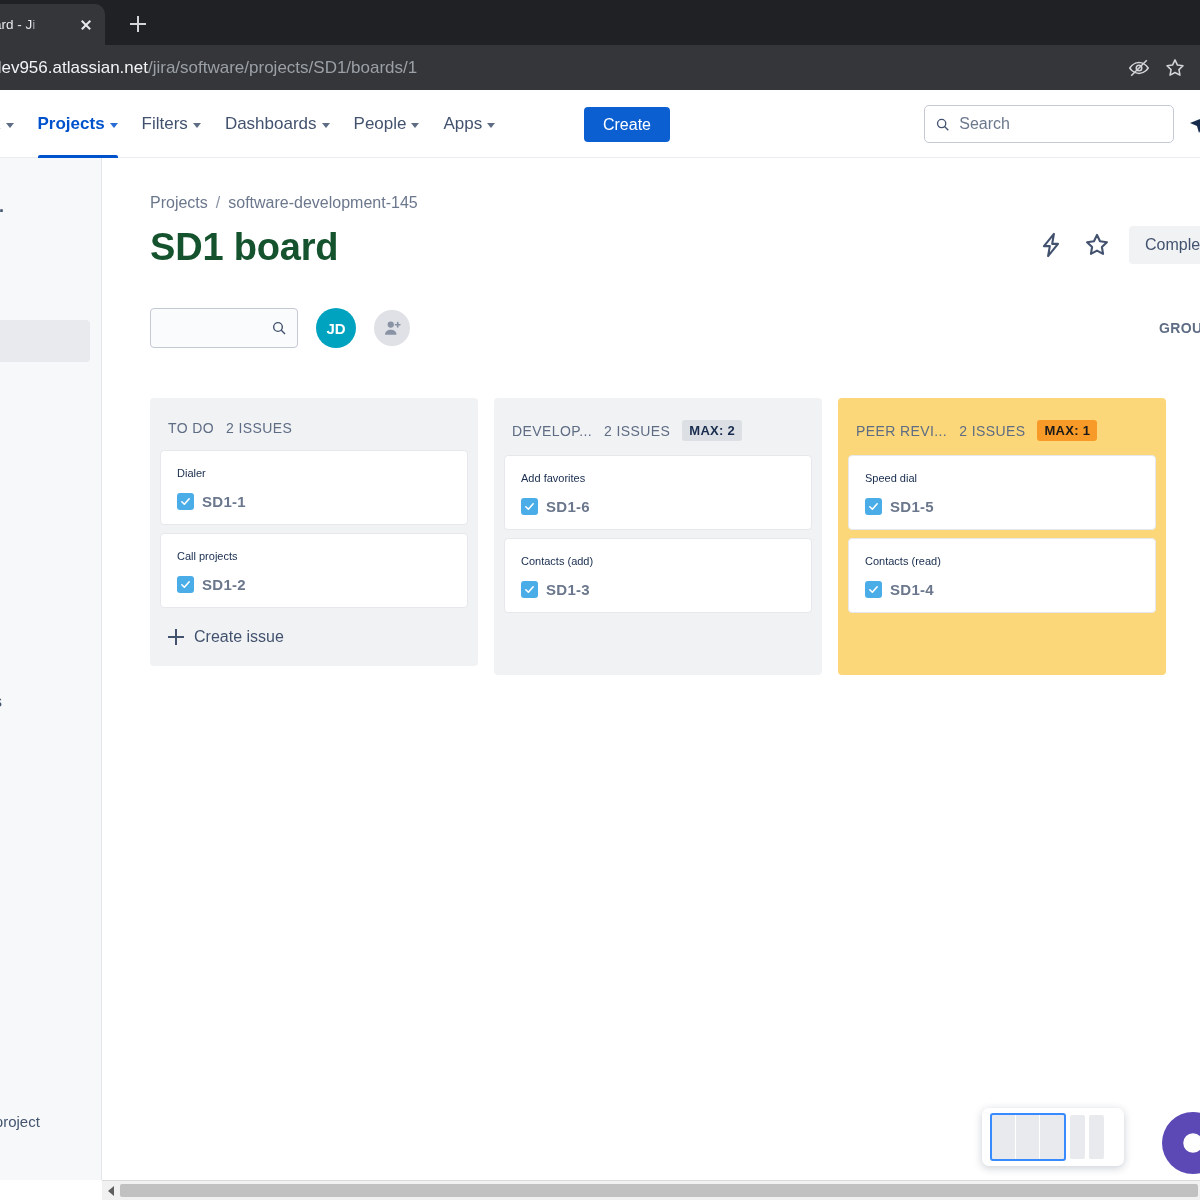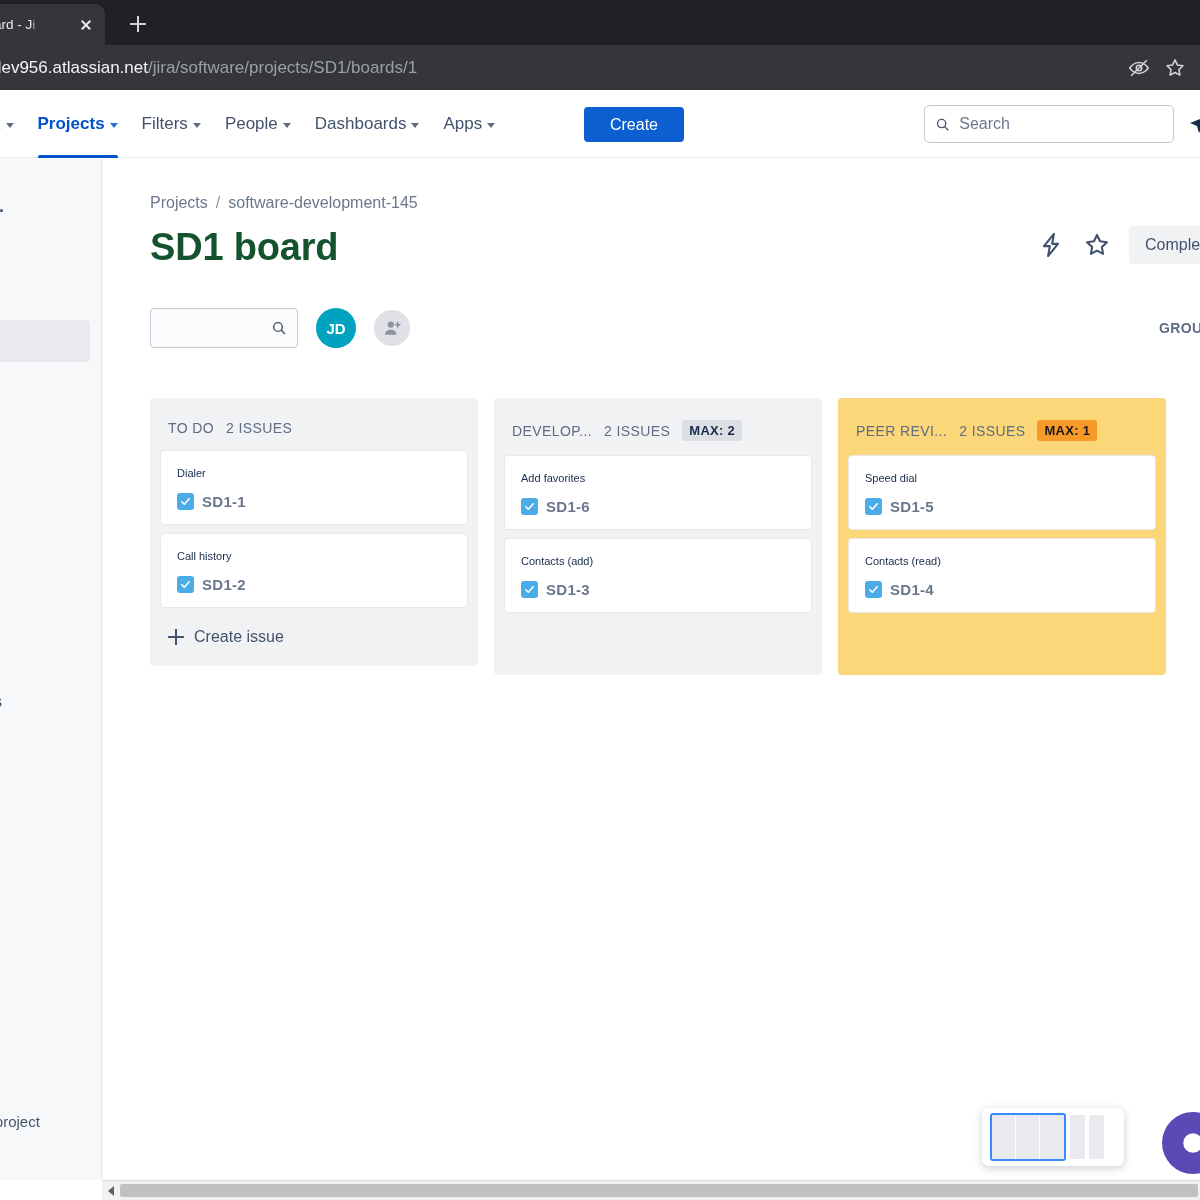--- a/index.html
+++ b/index.html
@@ -80,21 +80,21 @@
   .nav-item.active::after {
     content: ""; position: absolute; left: 12px; right: 12px; bottom: 0;
     height: 3px; background: #0052cc; border-radius: 2px 2px 0 0;
   }
   .caret {
     width: 0; height: 0; border-left: 4.5px solid transparent;
     border-right: 4.5px solid transparent; border-top: 5px solid currentColor;
     opacity: .85; margin-top: 2px;
   }
   .btn-create {
-    position: absolute; left: 584px; top: 17px; width: 100px; height: 35px;
+    position: absolute; left: 584px; top: 17px; width: 86px; height: 35px;
     background: #0c5fd1; color: #fff; border: none; border-radius: 4px;
     font-size: 16px; font-family: inherit; cursor: pointer;
   }
   .nav-search {
     position: absolute; left: 924px; top: 105px; width: 250px; height: 38px;
     background: #fff; border: 1.5px solid #c4c9d4; border-radius: 5px;
     display: flex; align-items: center; padding: 8px 10px; gap: 9px;
   }
   .nav-search input {
     border: none; outline: none; font-size: 16px; color: #172b4d;
@@ -303,25 +303,25 @@
       </div>
       <div class="nav-item active">
         <span>Projects</span>
         <span class="caret"></span>
       </div>
       <div class="nav-item">
         <span>Filters</span>
         <span class="caret"></span>
       </div>
       <div class="nav-item">
+        <span>Dashboards</span>
+        <span class="caret"></span>
+      </div>
+      <div class="nav-item">
         <span>People</span>
-        <span class="caret"></span>
-      </div>
-      <div class="nav-item">
-        <span>Dashboards</span>
         <span class="caret"></span>
       </div>
       <div class="nav-item">
         <span>Apps</span>
         <span class="caret"></span>
       </div>
     </div>
     <button class="btn-create">Create</button>
   </div>
 
@@ -402,21 +402,21 @@
           <div class="card-meta">
             <span class="task-icon">
               <svg width="11" height="11" viewBox="0 0 24 24" fill="none" stroke="#fff" stroke-width="3.4" stroke-linecap="round" stroke-linejoin="round">
                   <polyline points="4,12.5 9.5,18 20,6"></polyline>
                 </svg>
             </span>
             <span class="card-key">SD1-1</span>
           </div>
         </div>
         <div class="card">
-          <div class="card-title">Call history</div>
+          <div class="card-title">Call projects</div>
           <div class="card-meta">
             <span class="task-icon">
               <svg width="11" height="11" viewBox="0 0 24 24" fill="none" stroke="#fff" stroke-width="3.4" stroke-linecap="round" stroke-linejoin="round">
                   <polyline points="4,12.5 9.5,18 20,6"></polyline>
                 </svg>
             </span>
             <span class="card-key">SD1-2</span>
           </div>
         </div>
         <div class="create-issue">

